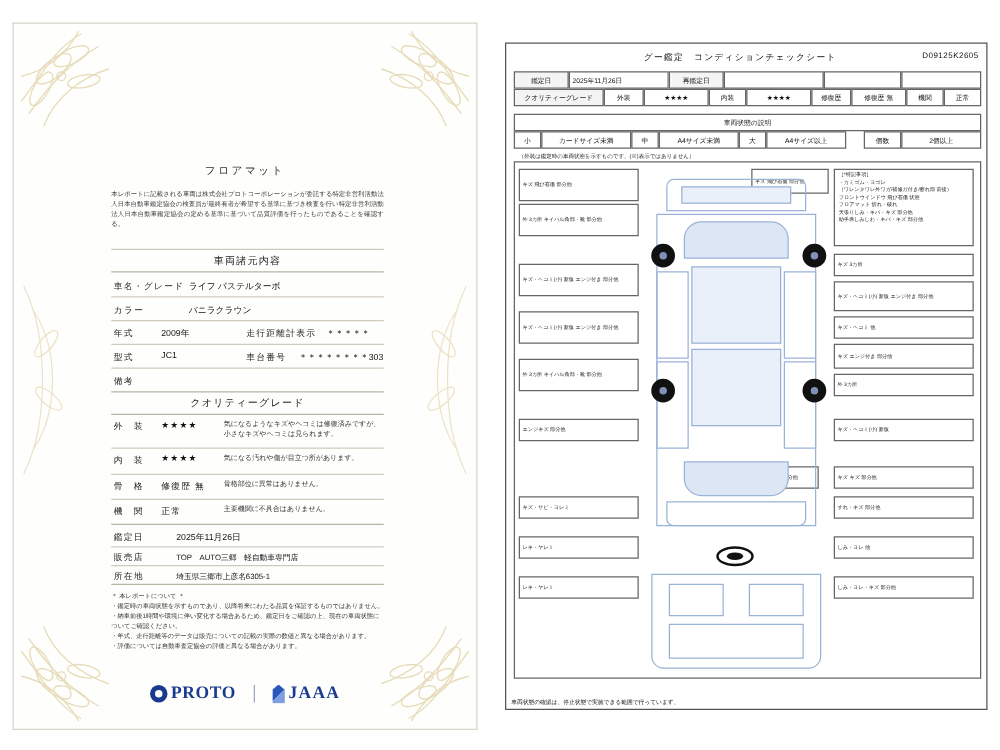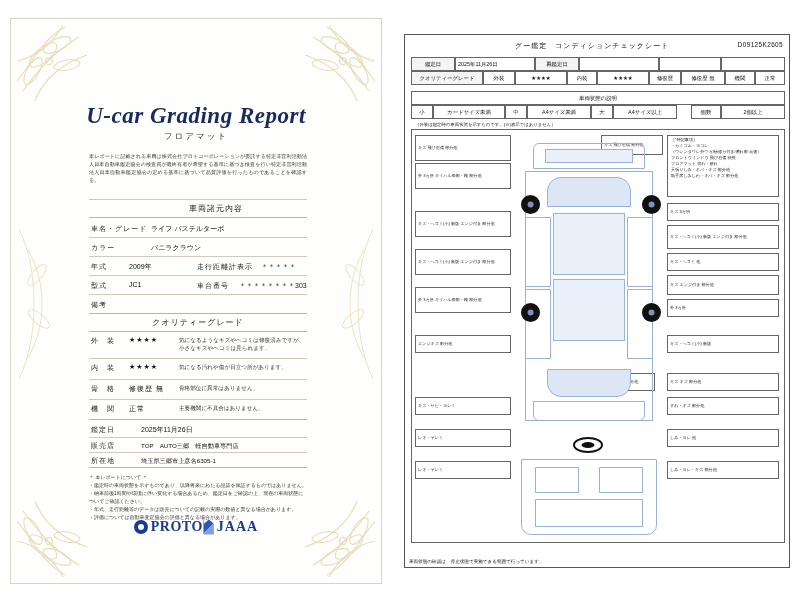--- a/index.html
+++ b/index.html
@@ -157,24 +157,25 @@
     top: 437px;
     width: 218px;
     font-size: 5px;
     line-height: 1.6;
     color: #333;
   }
 
   .brandbar {
     position: absolute;
     left: 0; right: 0;
-    bottom: 48px;
+    bottom: 20px;
     display: flex;
     justify-content: center;
     align-items: center;
+    gap: 14px;
   }
   .proto {
     display: flex;
     align-items: center;
     gap: 3px;
     font-family: "Liberation Serif", serif;
     font-weight: bold;
     font-size: 14px;
     color: #1a3a8f;
     letter-spacing: 0.5px;
@@ -398,27 +399,26 @@
         <g fill="none" stroke="#ece3c6" stroke-width="1" transform="translate(70,0) scale(-1,1)">
           <path d="M6 10 C26 50 26 120 6 160"></path>
           <path d="M14 30 C34 60 34 110 14 140"></path>
           <ellipse cx="24" cy="56" rx="13" ry="5" transform="rotate(-50 24 56)"></ellipse>
           <ellipse cx="26" cy="100" rx="13" ry="5" transform="rotate(40 26 100)"></ellipse>
         </g>
       </svg>
     </div>
 
 
-    <div class="title-script">U-car Grading Report</div>
     <div class="title-sub">フロアマット</div>
 
     <div class="intro-text">本レポートに記載される車両は株式会社プロトコーポレーションが委託する特定非営利活動法人日本自動車鑑定協会の検査員が最終有者が希望する基準に基づき検査を行い特定非営利活動法人日本自動車鑑定協会の定める基準に基づいて品質評価を行ったものであることを確認する。</div>
 
     <div class="hline" style="left:78px; top:180px; width:218px;"></div>
-    <div class="sec-head" style="left:96px; top:184px; width:218px;">車両諸元内容</div>
+    <div class="sec-head" style="left:78px; top:184px; width:218px;">車両諸元内容</div>
     <div class="hline dark" style="left:78px; top:198px; width:218px;"></div>
 
     <div class="fld-label" style="left:80px; top:205px;">車名・グレード</div>
     <div class="fld-val" style="left:140px; top:205px;">ライフ パステルターボ</div>
     <div class="hline" style="left:78px; top:218px; width:218px;"></div>
 
     <div class="fld-label" style="left:80px; top:224px;">カラー</div>
     <div class="fld-val" style="left:140px; top:224px;">バニラクラウン</div>
     <div class="hline" style="left:78px; top:237px; width:218px;"></div>
 

